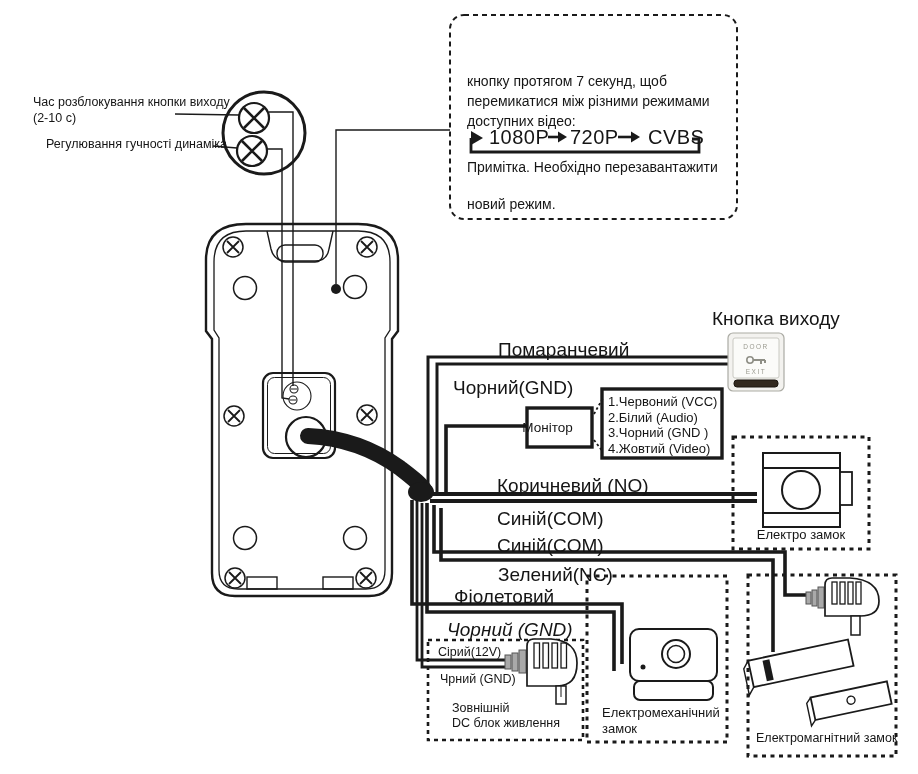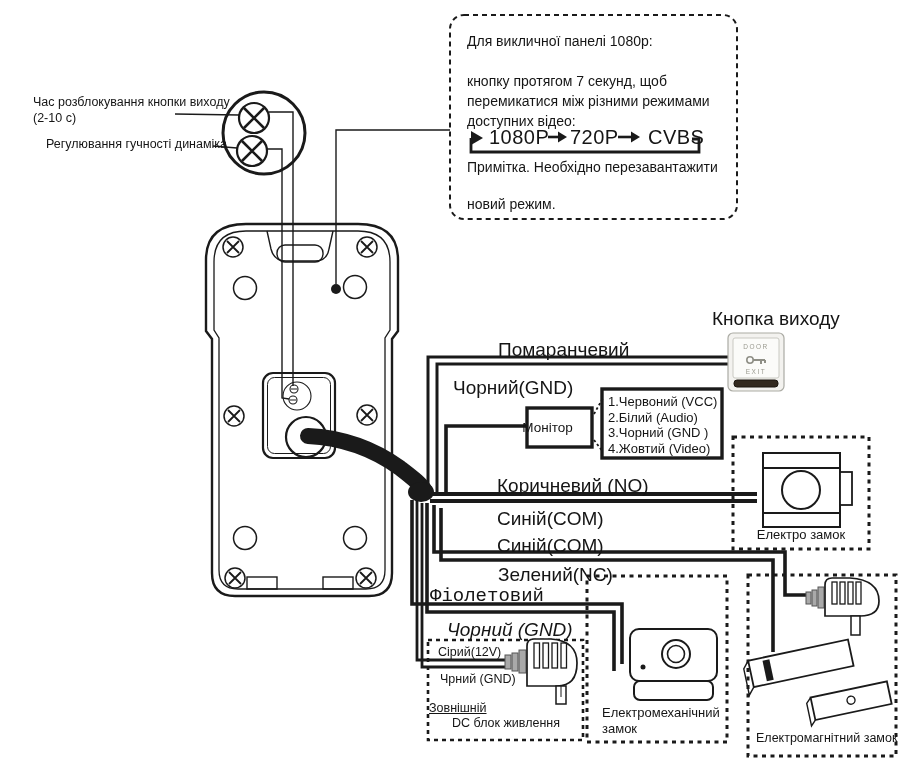--- a/index.html
+++ b/index.html
@@ -175,21 +175,20 @@
       <circle cx="851" cy="700" r="4" stroke-width="1.4"></circle>
       <path d="M812,712 L807,717 L807,694 L812,689" stroke-width="1.4"></path>
     </g>
   </g>
 </svg>
 
   <div class="lbl sm" style="left:33px;top:95px;">Час розблокування кнопки виходу</div>
   <div class="lbl sm" style="left:33px;top:111px;">(2-10 с)</div>
   <div class="lbl sm" style="left:46px;top:137px;">Регулювання гучності динаміка</div>
 
-  <div class="notebox-line" style="top:33px;">Для викличної панелі 1080p:</div>
   <div class="notebox-line" style="top:73px;">кнопку протягом 7 секунд, щоб</div>
   <div class="notebox-line" style="top:93px;">перемикатися між різними режимами</div>
   <div class="notebox-line" style="top:113px;">доступних відео:</div>
   <div class="mode" style="left:489px;">1080P</div>
   <div class="mode" style="left:570px;">720P</div>
   <div class="mode" style="left:648px;">CVBS</div>
   <div class="notebox-line" style="top:159px;">Примітка. Необхідно перезавантажити</div>
   <div class="notebox-line" style="top:196px;">новий режим.</div>
 
   <div class="lbl" style="left:712px;top:308px;">Кнопка виходу</div>
@@ -201,25 +200,25 @@
     <div>1.Червоний (VCC)</div>
     <div>2.Білий (Audio)</div>
     <div>3.Чорний (GND )</div>
     <div>4.Жовтий (Video)</div>
   </div>
 
   <div class="lbl" style="left:497px;top:475px;">Коричневий (NO)</div>
   <div class="lbl" style="left:497px;top:508px;">Синій(COM)</div>
   <div class="lbl" style="left:497px;top:535px;">Синій(COM)</div>
   <div class="lbl" style="left:498px;top:564px;">Зелений(NC)</div>
-  <div class="lbl" style="left:430px;top:586px;font-family:Liberation Mono, monospace;">Фіолетовий</div>
+  <div class="lbl" style="left:454px;top:586px;">Фіолетовий</div>
   <div class="lbl" style="left:447px;top:619px;font-style:italic;">Чорний (GND)</div>
   <div class="lbl sm" style="left:438px;top:645px;">Сірий(12V)</div>
   <div class="lbl sm" style="left:440px;top:672px;">Чрний (GND)</div>
-  <div class="lbl sm" style="left:429px;top:701px;text-decoration:underline;">Зовнішній</div>
+  <div class="lbl sm" style="left:452px;top:701px;">Зовнішній</div>
   <div class="lbl sm" style="left:452px;top:716px;">DC блок живлення</div>
 
   <div class="lbl md center" style="left:733px;top:528px;width:136px;">Електро замок</div>
   <div class="lbl md" style="left:602px;top:706px;">Електромеханічний</div>
   <div class="lbl md" style="left:602px;top:722px;">замок</div>
   <div class="lbl sm" style="left:756px;top:731px;">Електромагнітний замок</div>
 
 </div>
 
 </body></html>

